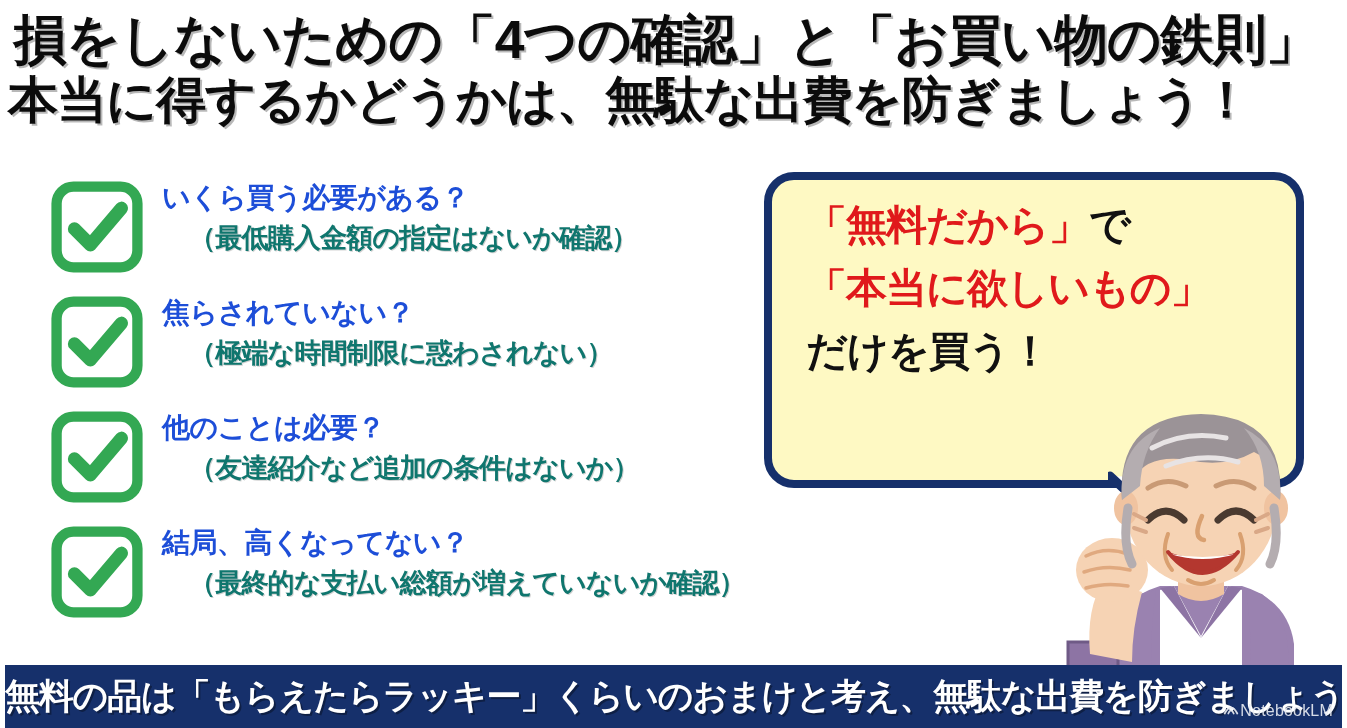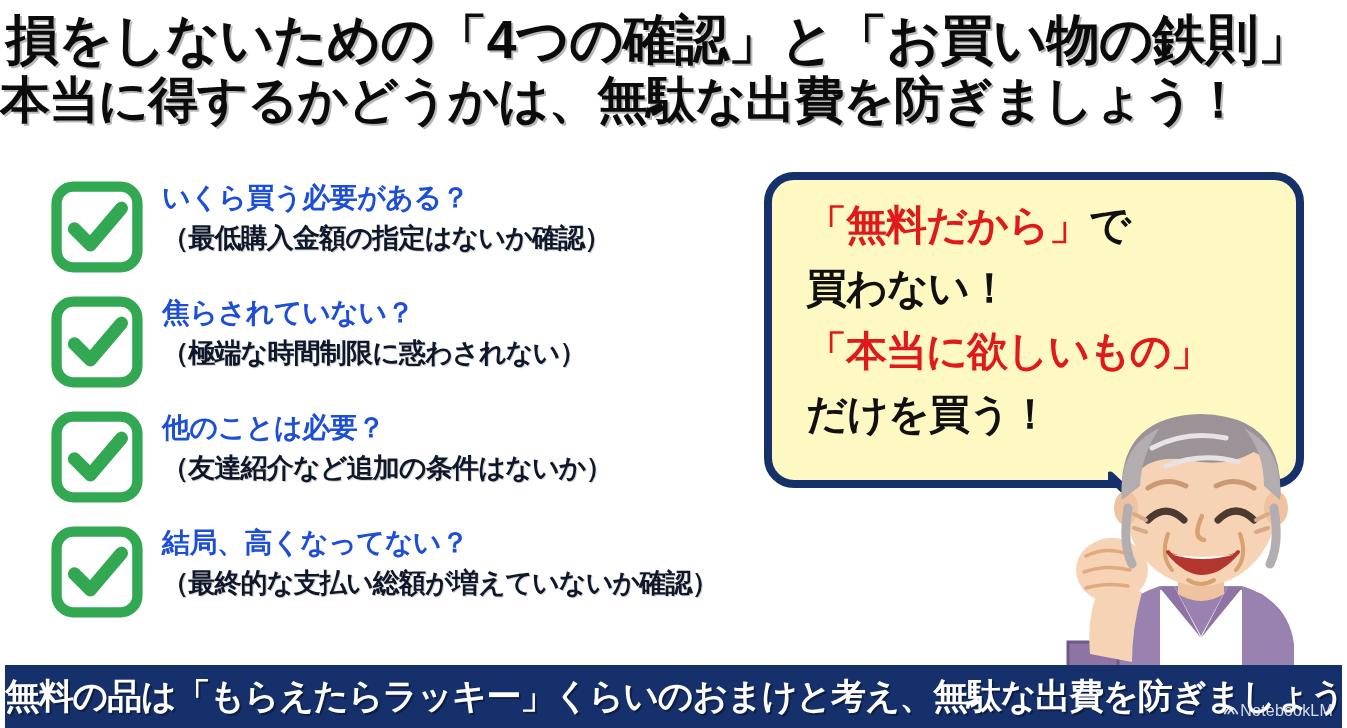--- a/index.html
+++ b/index.html
@@ -18,20 +18,21 @@
     overflow: hidden;
   }
 
   
   .title-block {
     position: absolute;
     left: 0;
     top: 8px;
     width: 1157px;
     text-align: center;
+    padding-left: 8px;
   }
   .title-line {
     color: #0b0b0b;
     font-weight: 700;
     letter-spacing: -1px;
     white-space: nowrap;
     text-shadow: 2px 2px 0 rgba(0,0,0,0.28);
   }
   .title-line-1 {
     font-size: 54px;
@@ -72,24 +73,25 @@
     line-height: 48px;
     font-weight: 700;
     color: #1d4ed8;
     white-space: nowrap;
     letter-spacing: -0.5px;
   }
   .check-sub {
     font-size: 27px;
     line-height: 32px;
     font-weight: 700;
-    color: #0f172a;
+    color: #0f766e;
     white-space: nowrap;
     letter-spacing: -0.8px;
     text-shadow: 1px 1px 0 rgba(0,0,0,0.18);
+    margin-left: 27px;
   }
 
   
   .bubble {
     position: absolute;
     left: 764px;
     top: 172px;
     width: 540px;
     height: 316px;
     border: 8px solid #16306b;
@@ -242,21 +244,20 @@
         <div class="check-main">結局、高くなってない？</div>
         <div class="check-sub">（最終的な支払い総額が増えていないか確認）</div>
       </div>
     </div>
 
   </div>
 
   <div class="bubble">
     <div class="bubble-inner">
       <div class="bubble-line"><span class="red" style="color:#e0191b">「無料だから」</span><span class="tail-black">で</span></div>
-      <div class="bubble-line black">買わない！</div>
       <div class="bubble-line red">「本当に欲しいもの」</div>
       <div class="bubble-line black">だけを買う！</div>
     </div>
   </div>
 
   <span class="bubble-tail">
     <svg viewBox="0 0 110 90" width="110" height="90" aria-hidden="true">
       <path d="M2 6 L58 58 L62 10 L106 10" fill="#ffffff" stroke="#16306b" stroke-width="9" stroke-linejoin="round" stroke-linecap="round"></path>
     </svg>
   </span>

